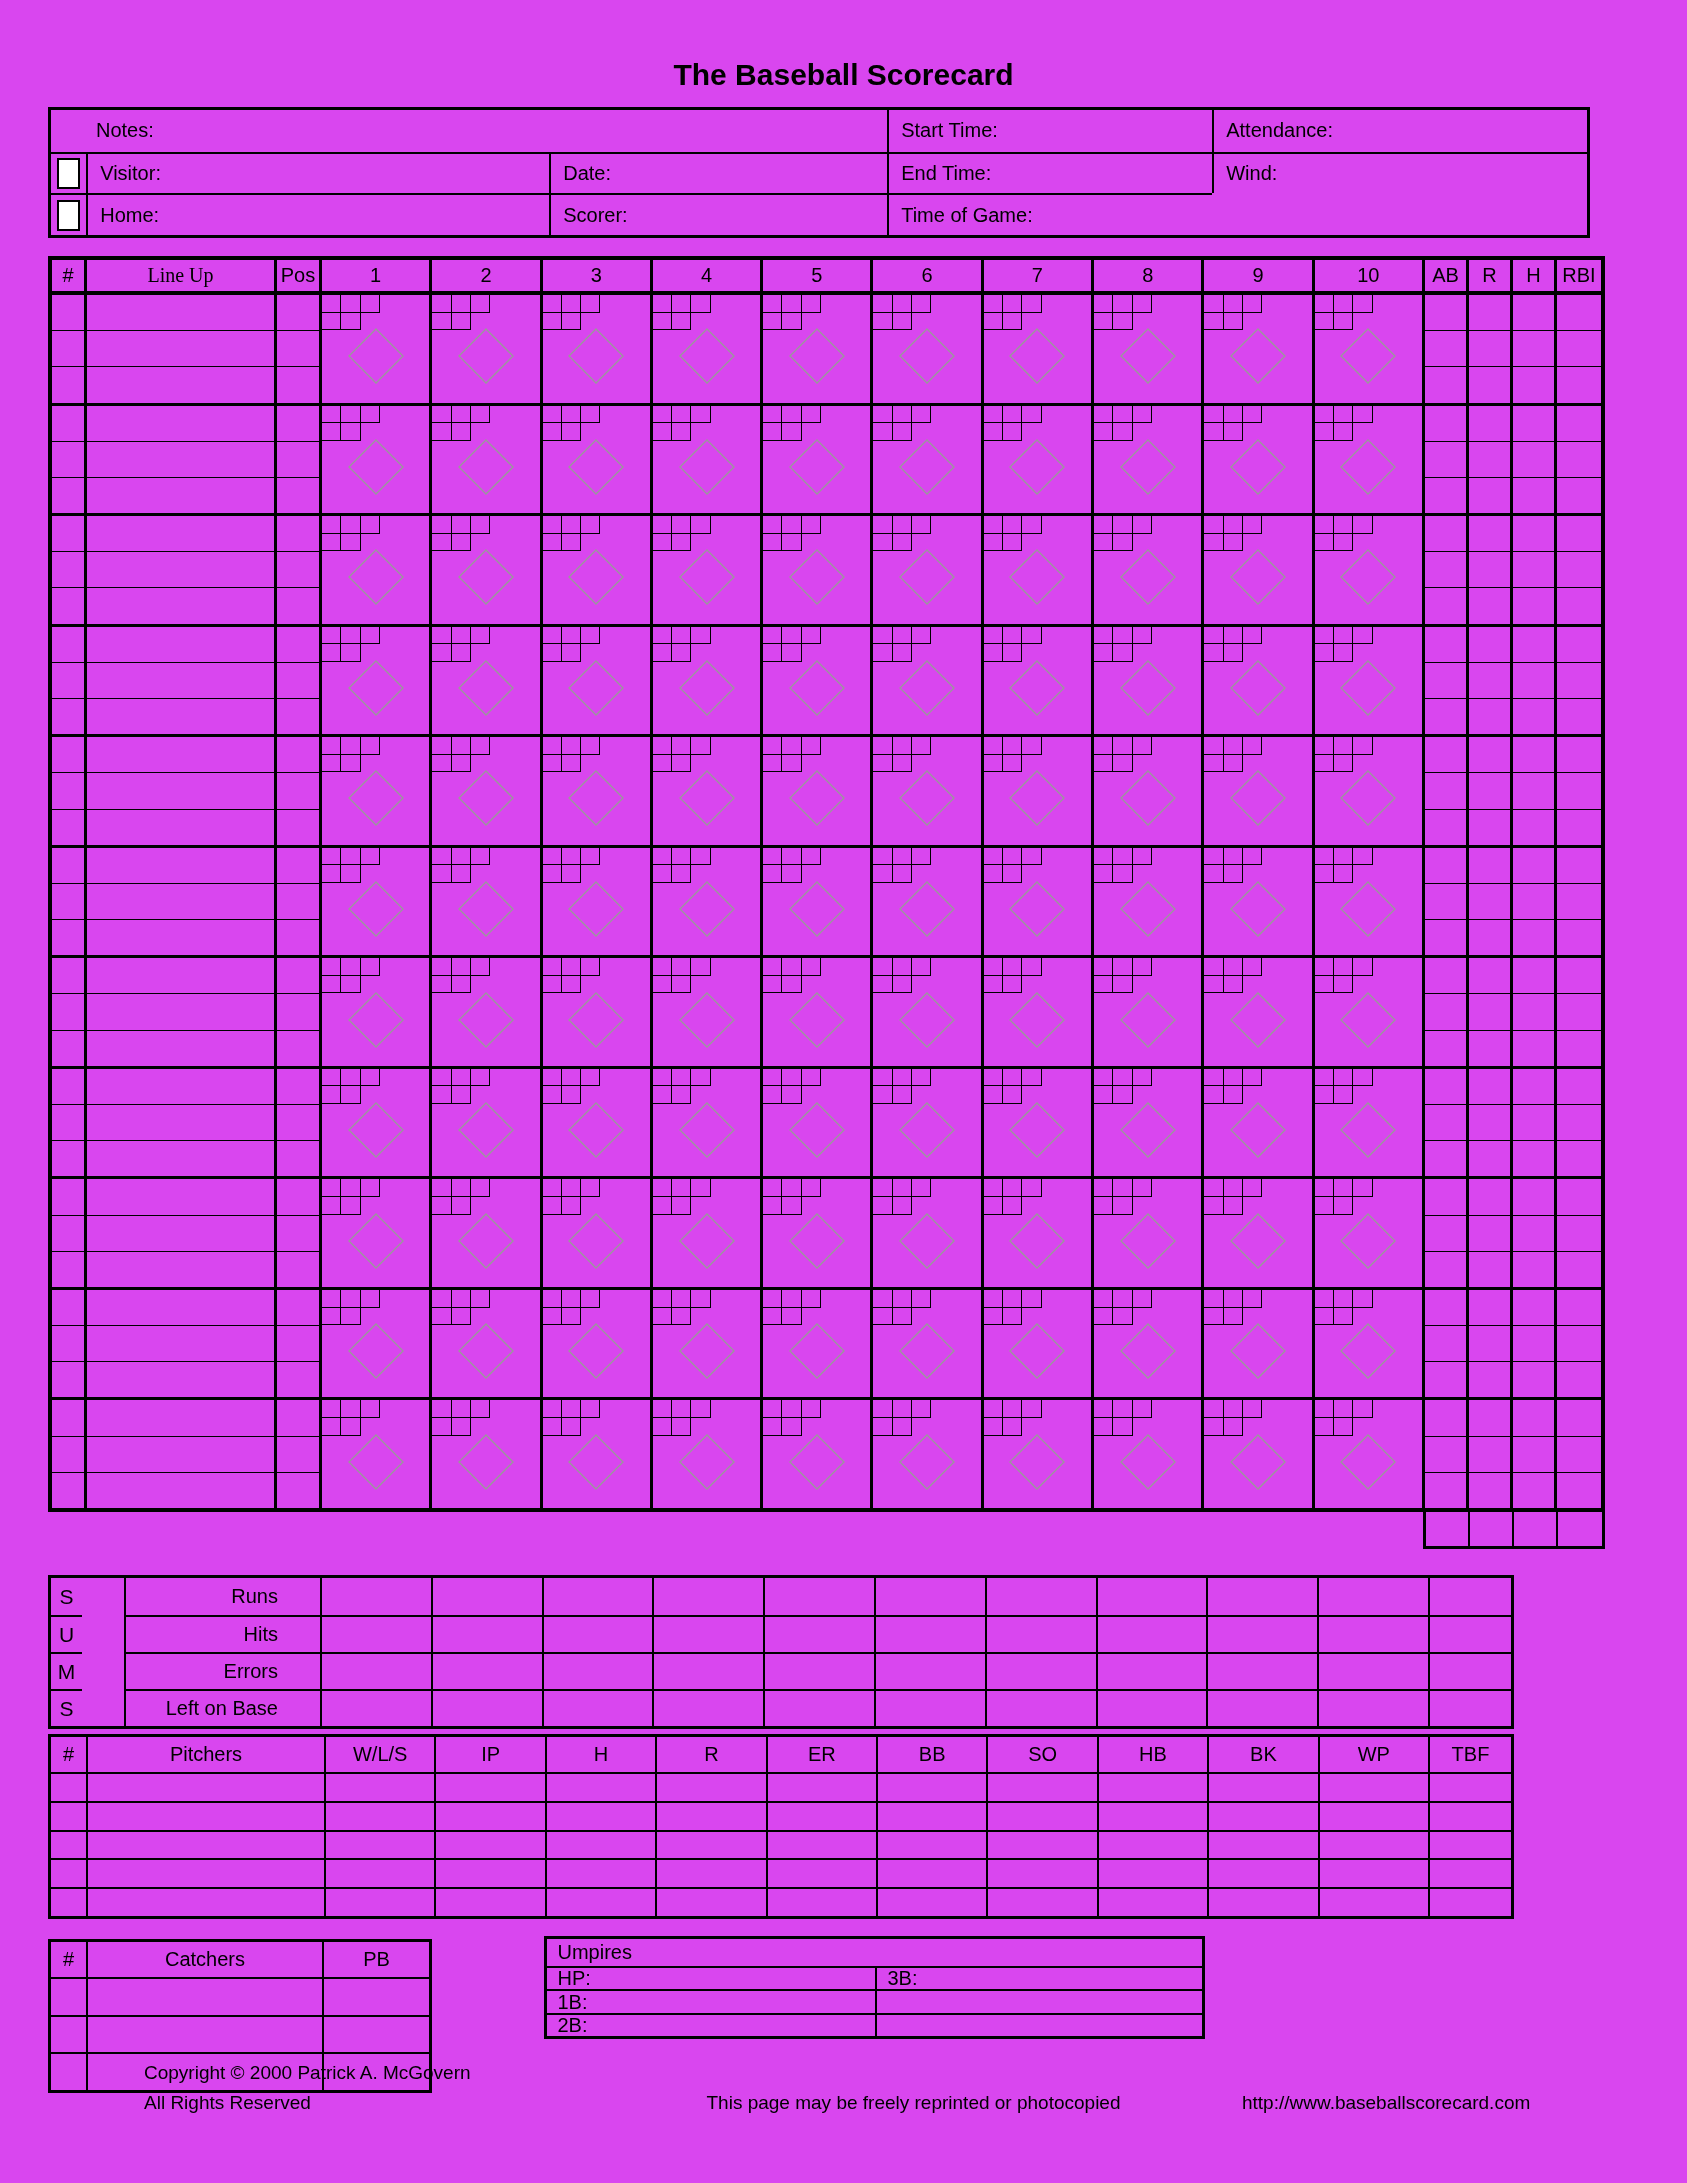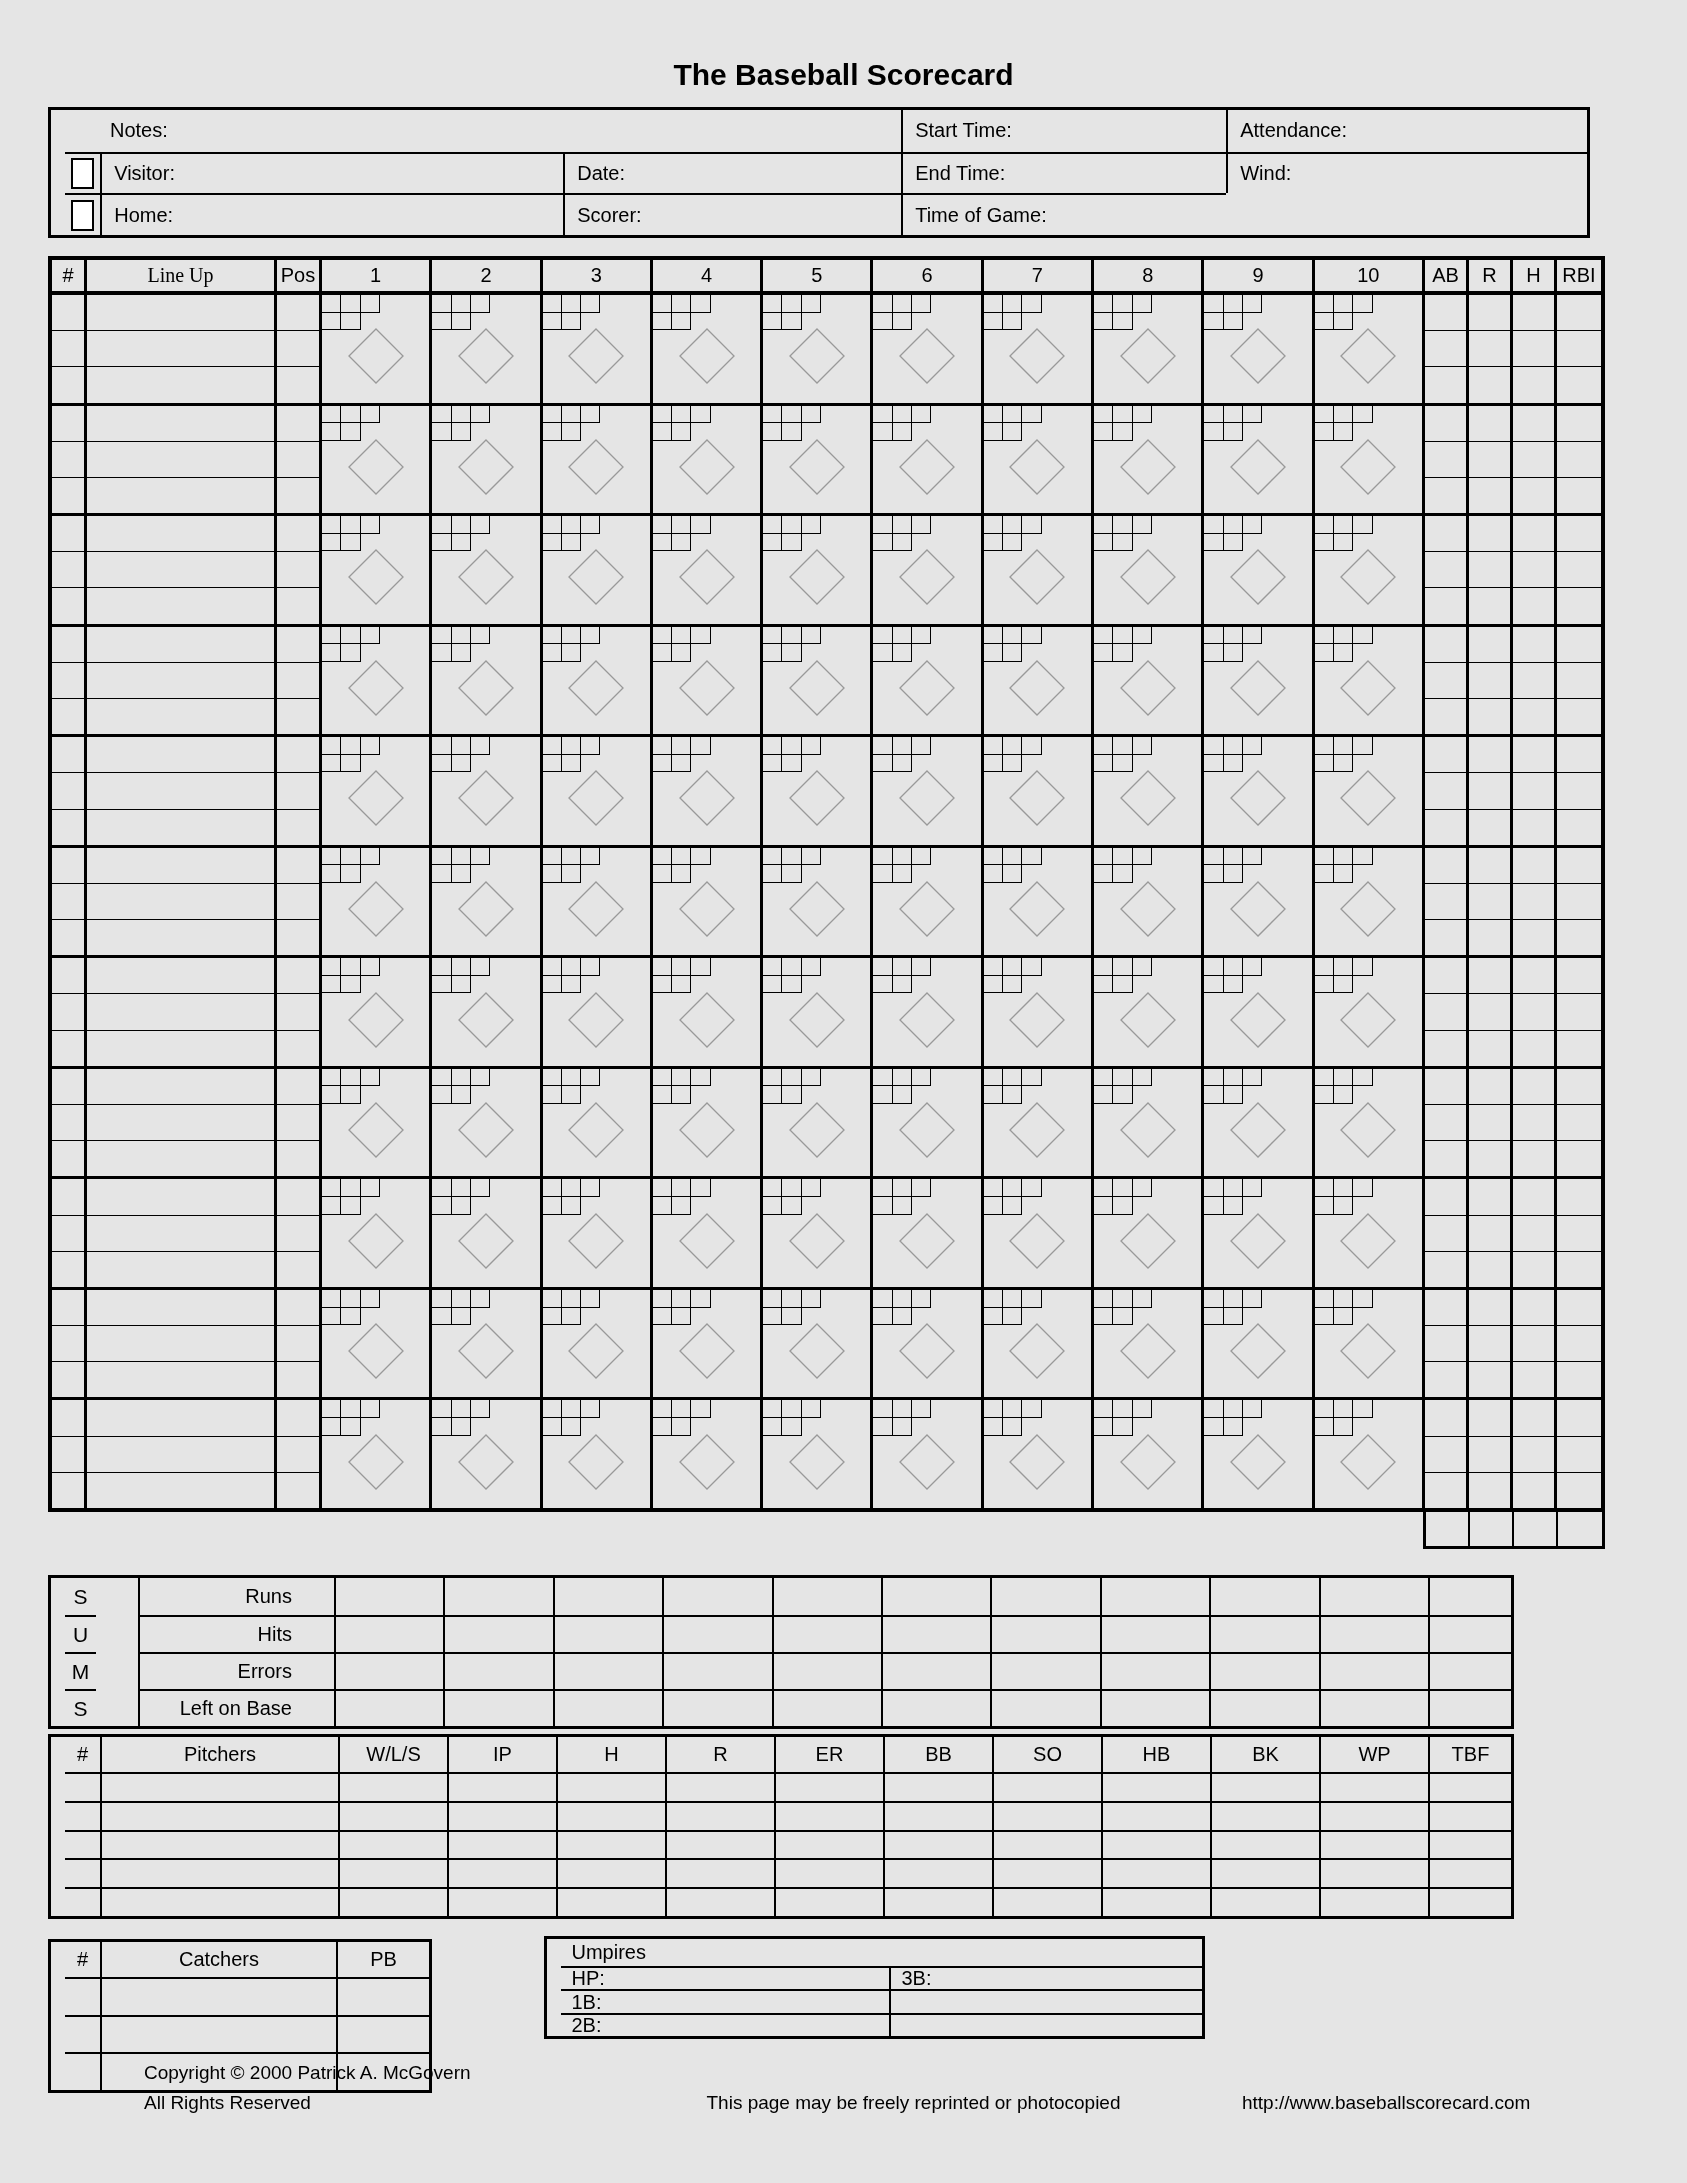--- a/index.html
+++ b/index.html
@@ -1,24 +1,24 @@
 <!DOCTYPE html>
 <html style="font-size:14px"><head>
 <meta charset="utf-8">
 <style>
   html,body{margin:0;padding:0;background:#888;}
-  .page{position:relative;width:1687px;height:2184px;background:#e5e5e5;
+  .page{position:relative;width:1687px;height:2184px;background:#d946ef;
         font-family:"Liberation Sans", sans-serif;color:#000;overflow:hidden;}
 
   
   .title{position:absolute;top:58px;left:0;width:1687px;text-align:center;
          font-size:30px;font-weight:bold;}
 
   
-  .gtable{position:absolute;border:3.5px solid #000;box-sizing:border-box;display:grid;padding-left:14px;}
+  .gtable{position:absolute;border:3.5px solid #000;box-sizing:border-box;display:grid;}
   .gcell{border-left:2.6px solid #000;border-top:2.6px solid #000;box-sizing:border-box;
          display:flex;align-items:center;font-size:20px;overflow:hidden;}
   .gcell.no-l{border-left:none;}
   .gcell.no-t{border-top:none;}
   .gcell.center{justify-content:center;}
   .gcell.right{justify-content:flex-end;padding-right:42px;margin-left:42px;}
   .gcell.pad{padding-left:12.2px;}
 
   
   #info{left:48px;top:107px;width:1542px;height:131px;

